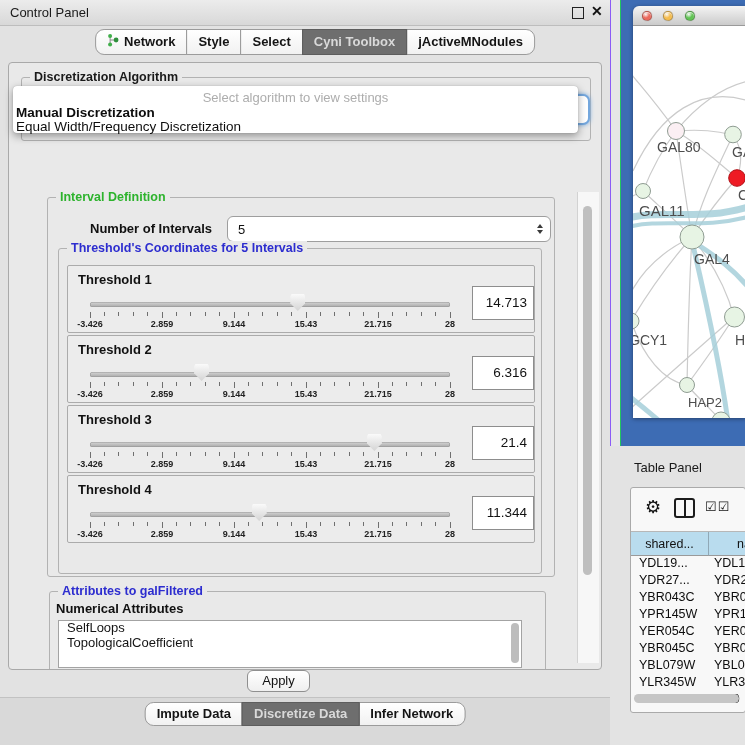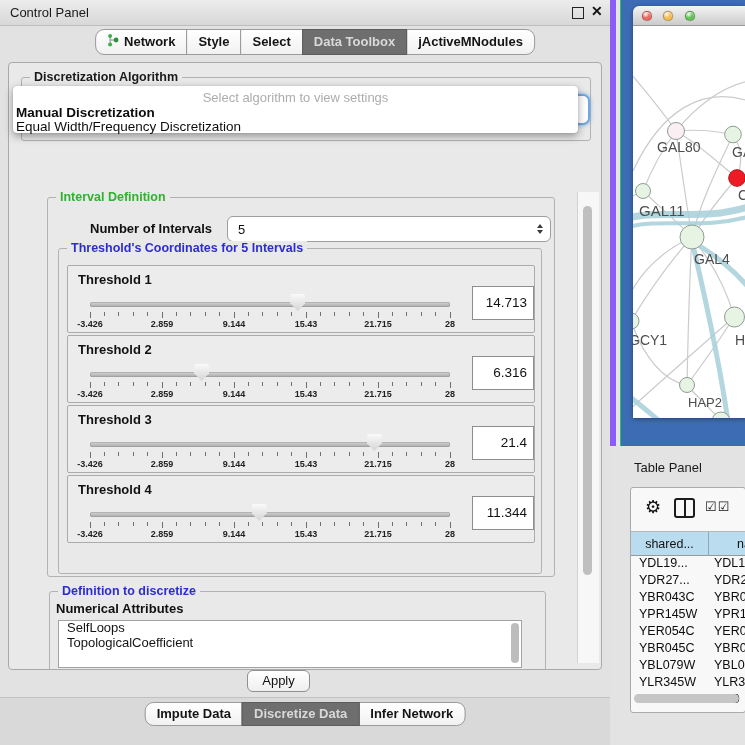--- a/index.html
+++ b/index.html
@@ -2,21 +2,21 @@
 <html><head>
 <meta charset="utf-8">
 <style>
   html,body{margin:0;padding:0;}
   body{width:745px;height:745px;position:relative;background:#e6e6e6;
        font-family:"Liberation Sans",sans-serif;font-size:13px;color:#111;
        overflow:hidden;-webkit-font-smoothing:antialiased;}
   .abs{position:absolute;}
 
   
-  #left{left:0;top:0;width:610px;height:745px;background:#e2e2e2;border-right:6px solid #8b5cf6;}
+  #left{left:0;top:0;width:610px;height:745px;background:#e2e2e2;border-right:1px solid #8b5cf6;}
   #titlebar{left:0;top:0;width:610px;height:25px;background:linear-gradient(#ececec,#d8d8d8);
             border-bottom:1px solid #bdbdbd;}
   #titlebar .t{position:absolute;left:10px;top:5px;font-size:13px;color:#1a1a1a;}
   #float-ic{position:absolute;left:572px;top:7px;width:10px;height:10px;border:1.5px solid #222;}
   #close-ic{position:absolute;left:591px;top:3px;font-size:14px;font-weight:bold;color:#111;}
 
   .tabrow{display:inline-flex;}
   .tab{background:linear-gradient(#ffffff,#f1f1f1);border:1px solid #9b9b9b;margin-left:-1px;
        padding:3px 11px 4px 11px;font-weight:bold;font-size:13px;color:#141414;white-space:nowrap;
        display:flex;align-items:center;gap:5px;position:relative;}
@@ -133,21 +133,21 @@
           </svg></span>
         <span>Network</span>
       </div>
       <div class="tab">
         <span>Style</span>
       </div>
       <div class="tab">
         <span>Select</span>
       </div>
       <div class="tab sel">
-        <span>Data Toolbox</span>
+        <span>Cyni Toolbox</span>
       </div>
       <div class="tab">
         <span>jActiveMNodules</span>
       </div>
     </div>
 
   <div id="outerbox" class="abs">
 
     <div class="grp" style="left:12px;top:14px;width:568px;height:62px;">
       <span class="legend black">Discretization Algorithm</span>
@@ -334,21 +334,21 @@
                 <b style="left:288px">21.715</b>
                 <b style="left:360px">28</b>
               </div>
               <div class="valbox">11.344</div>
             </div>
           </div>
       </div>
     </div>
 
     <div class="grp" style="left:40px;top:528px;width:495px;height:90px;">
-      <span class="legend blue">Definition to discretize</span>
+      <span class="legend blue">Attributes to galFiltered</span>
       <span style="position:absolute;left:6px;top:9px;font-weight:bold;">Numerical Attributes</span>
       <div id="attr-list">
         <div class="it">SelfLoops</div>
           <div class="it">TopologicalCoefficient</div>
           <div id="attr-sb"></div>
       </div>
     </div>
   </div>
 
   <div id="scrollstrip" class="abs"></div>

